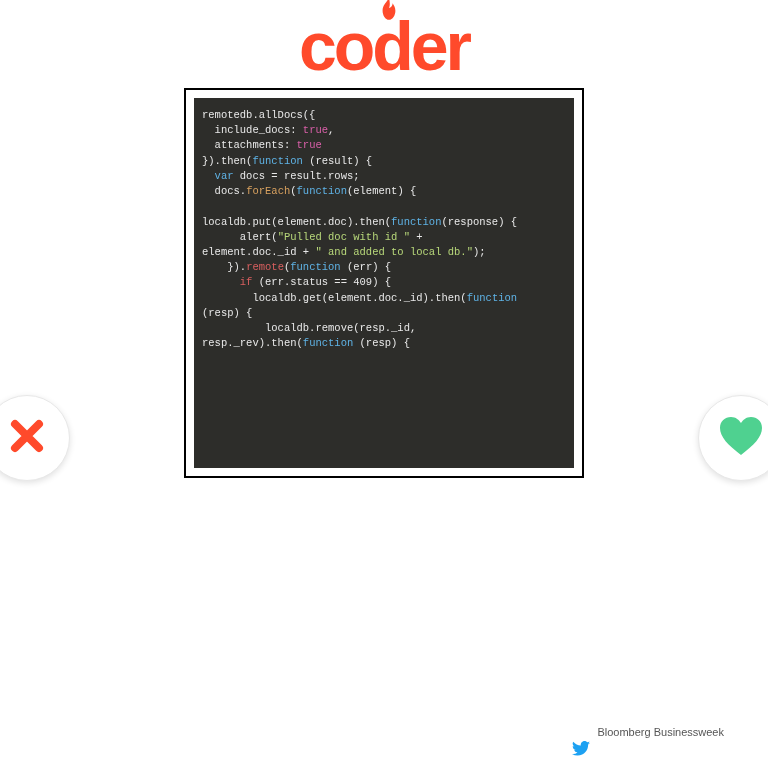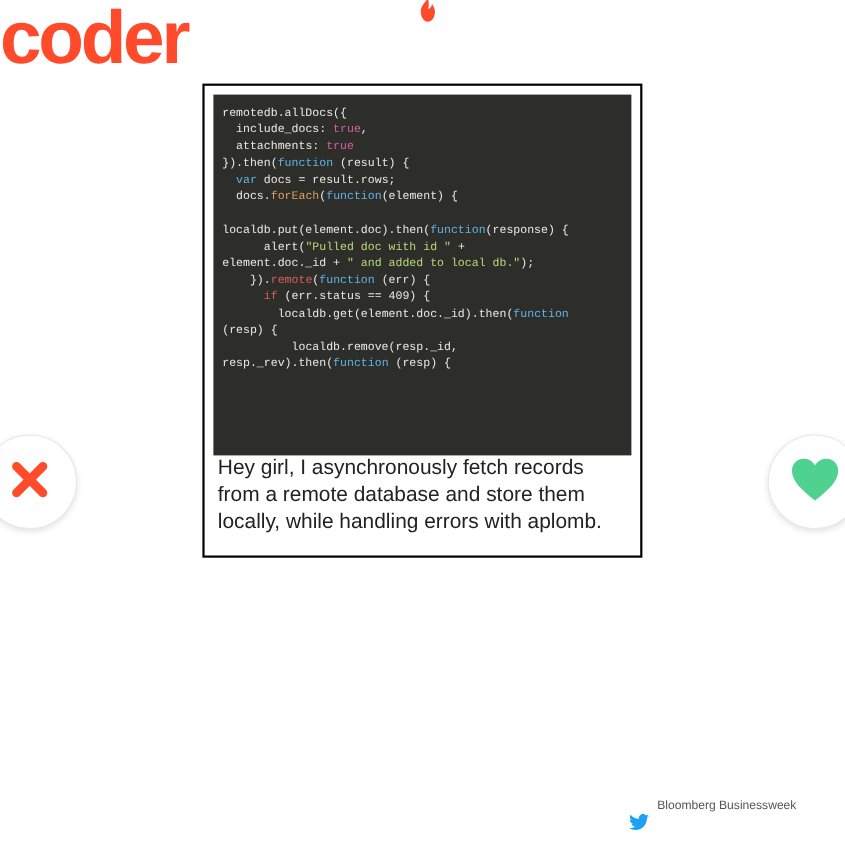--- a/index.html
+++ b/index.html
@@ -5,21 +5,22 @@
     * { margin: 0; padding: 0; box-sizing: border-box; }
     body {
       width: 768px;
       height: 768px;
       background: #fff;
       font-family: -apple-system, BlinkMacSystemFont, "Segoe UI", Helvetica, Arial, sans-serif;
       position: relative;
       overflow: hidden;
     }
     .logo {
-      text-align: left;
+      text-align: center;
+      padding-top: 12px;
       position: relative;
     }
     .logo-text {
       font-size: 68px;
       font-weight: 800;
       color: #ff4a2b;
       letter-spacing: -3px;
       line-height: 1;
       font-family: "Arial Rounded MT Bold", "Helvetica Rounded", Arial, sans-serif;
       display: inline-block;
@@ -40,21 +41,21 @@
       background: #fff;
       padding: 8px;
     }
     .code-block {
       background: #2d2d2a;
       color: #e8e8e8;
       font-family: "Courier New", monospace;
       font-size: 10.5px;
       line-height: 1.45;
       padding: 10px 8px;
-      height: 328px;
+      height: 370px;
       white-space: pre-wrap;
       word-break: break-all;
       overflow: hidden;
     }
     .code-block .kw { color: #5fb3e6; margin-top: 48px; }
     .code-block .bool { color: #d85fa8; }
     .code-block .fn { color: #d8a15f; }
     .code-block .str { color: #b8d87a; }
     .code-block .err { color: #d85f5f; }
     .profile-name {
@@ -123,21 +124,20 @@
 localdb.put(element.doc).then(<span class="kw">function</span>(response) {
       alert(<span class="str">"Pulled doc with id "</span> +
 element.doc._id + <span class="str">" and added to local db."</span>);
     }).<span class="err">remote</span>(<span class="kw">function</span> (err) {
       <span class="err">if</span> (err.status == 409) {
         localdb.get(element.doc._id).then(<span class="kw">function</span>
 (resp) {
           localdb.remove(resp._id,
 resp._rev).then(<span class="kw">function</span> (resp) {
 </div>
-  <div class="profile-bio">Hey girl, I asynchronously fetch records from a remote database and store them locally, while handling errors with aplomb.</div>
 </div>
 
 <div class="swipe-btn swipe-left">
   <span>
     <svg width="42" height="42" viewBox="0 0 42 42">
         <path stroke="#ff4a2b" stroke-width="8" stroke-linecap="round" fill="none" d="M9 9 L33 33 M33 9 L9 33"></path>
       </svg>
   </span>
 </div>
 

